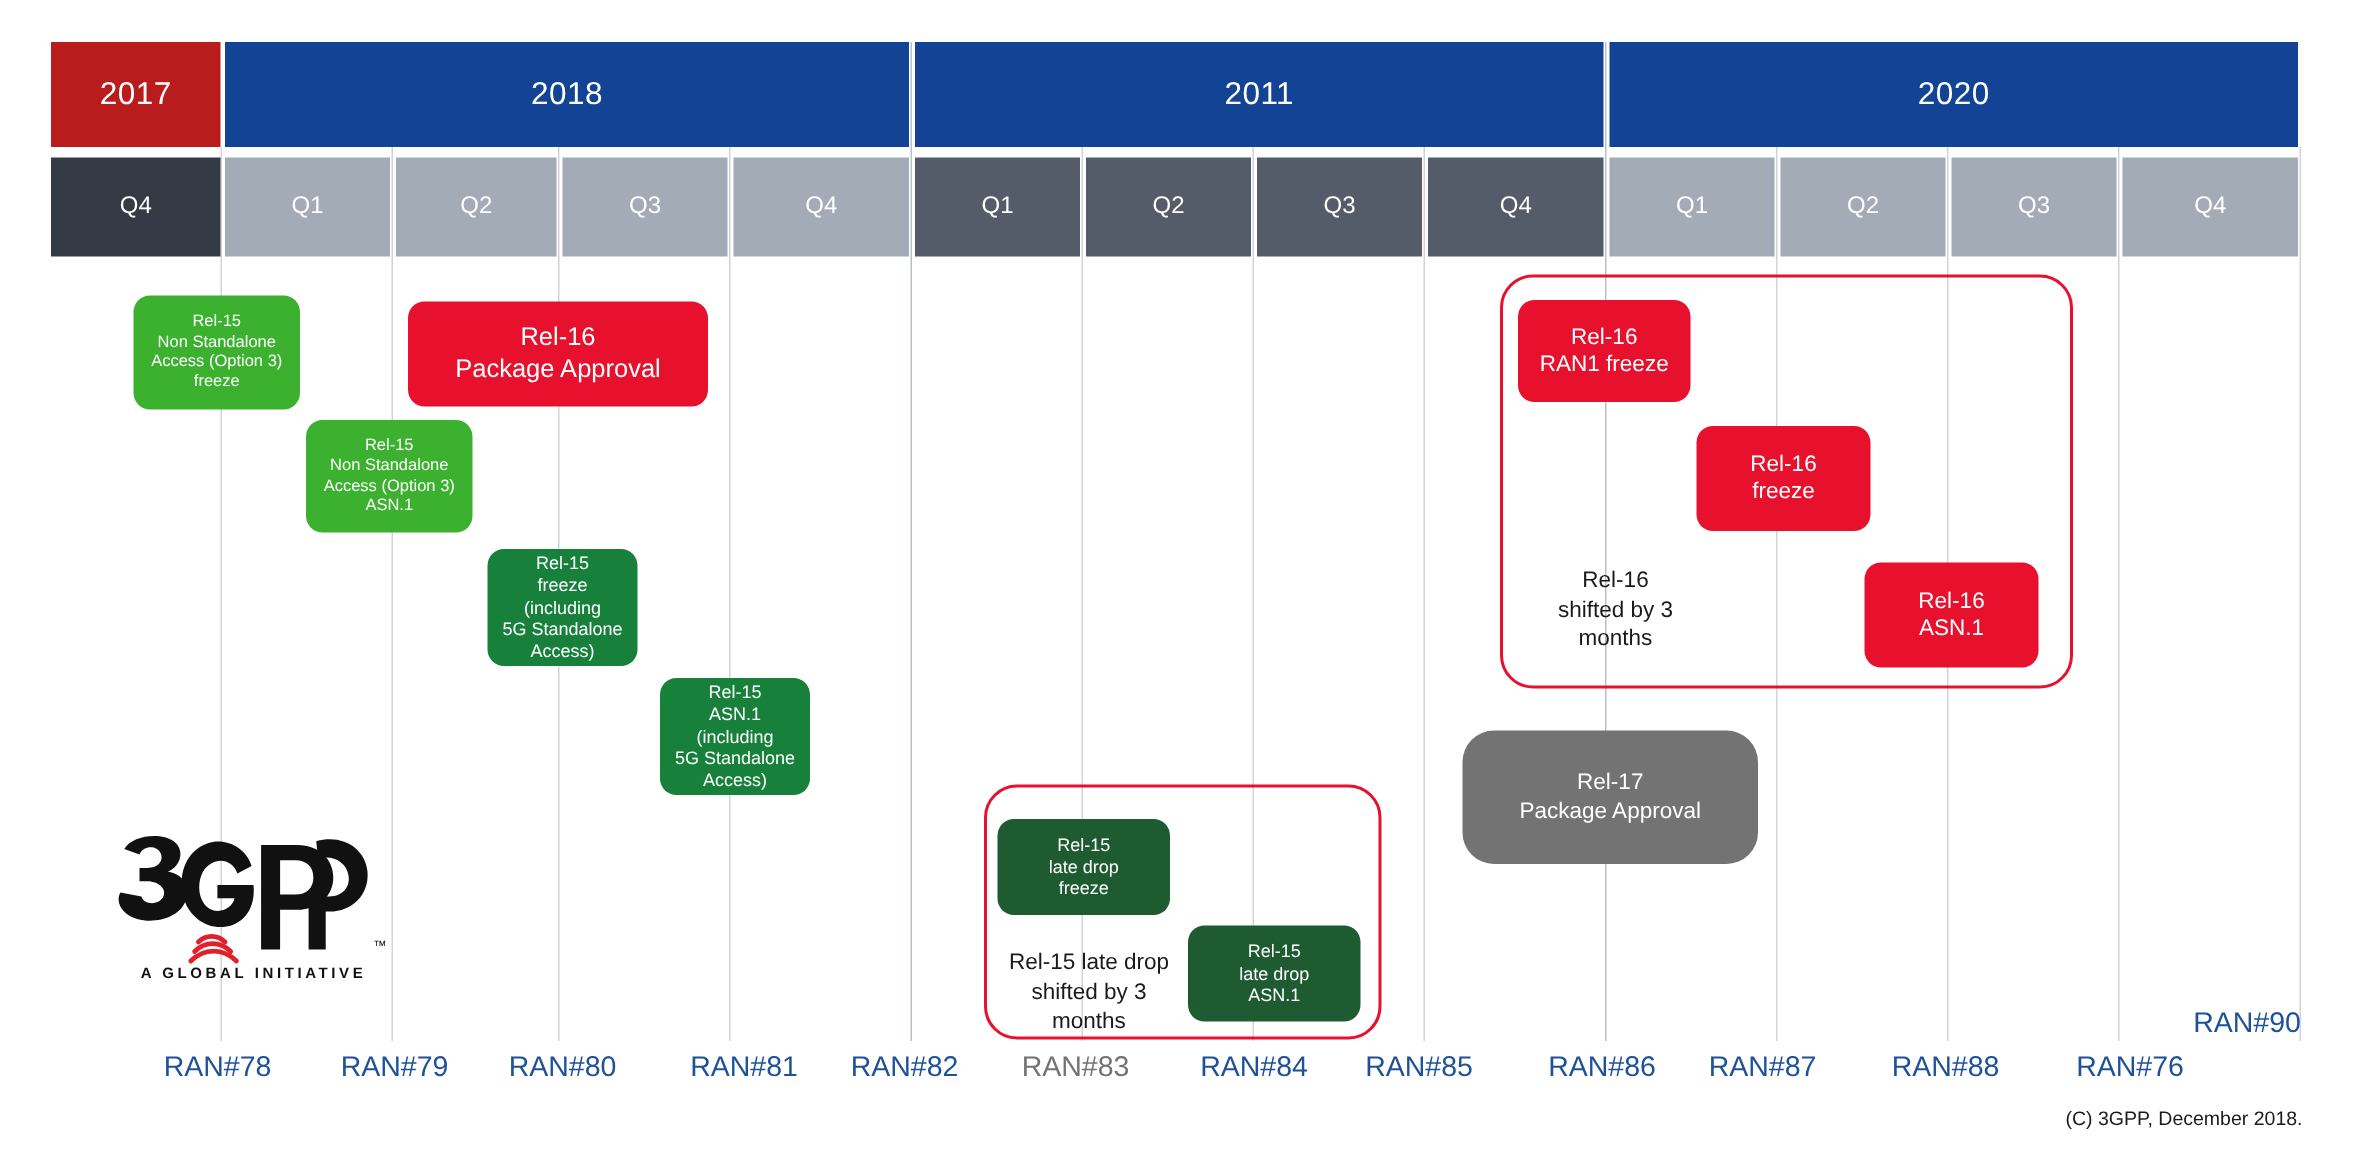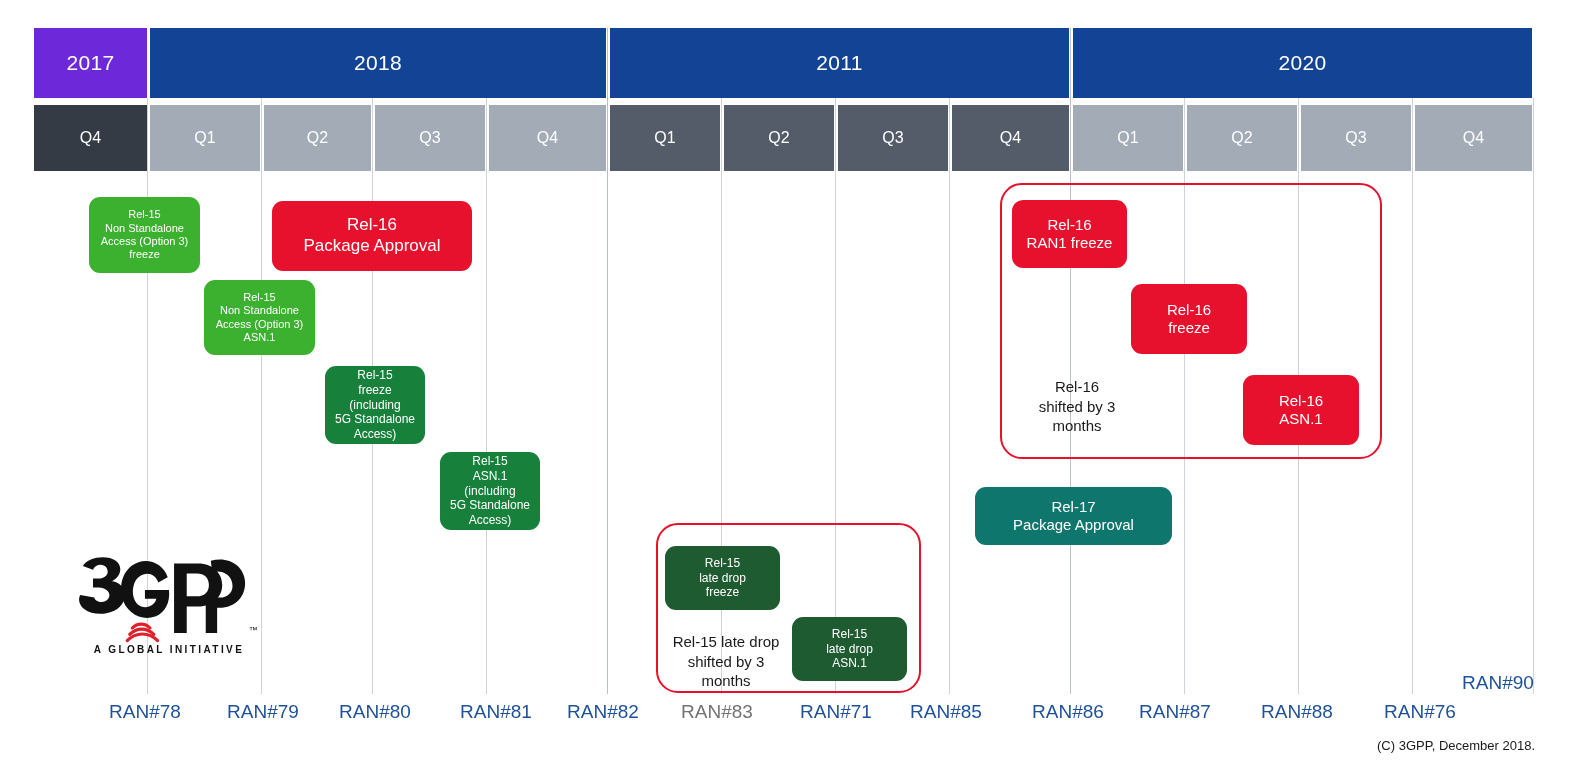--- a/index.html
+++ b/index.html
@@ -141,21 +141,21 @@
       <div class="gridline" style="left: 835px; top: 98px; height: 596px;"></div>
       <div class="gridline" style="left: 949px; top: 98px; height: 596px;"></div>
       <div class="gridline major" style="left: 1070px; top: 28px; height: 666px;"></div>
       <div class="gridline" style="left: 1184px; top: 98px; height: 596px;"></div>
       <div class="gridline" style="left: 1298px; top: 98px; height: 596px;"></div>
       <div class="gridline" style="left: 1412px; top: 98px; height: 596px;"></div>
       <div class="gridline" style="left: 1533px; top: 98px; height: 596px;"></div>
     </div>
 
   <div id="years-layer">
-      <div class="year-bar" style="left: 34px; width: 113px; top: 28px; height: 70px; background: #6d28d9;">2017</div>
+      <div class="year-bar" style="left: 34px; width: 113px; top: 28px; height: 70px; background: #b91c1c;">2017</div>
       <div class="year-bar" style="left: 150px; width: 456px; top: 28px; height: 70px; background: rgb(19, 67, 149);">2018</div>
       <div class="year-bar" style="left: 610px; width: 459px; top: 28px; height: 70px; background: rgb(19, 67, 149);">2011</div>
       <div class="year-bar" style="left: 1073px; width: 459px; top: 28px; height: 70px; background: rgb(19, 67, 149);">2020</div>
     </div>
 
   <div id="quarters-layer">
       <div class="quarter tone-dark" style="left: 34px; width: 113px; top: 105px; height: 66px;">Q4</div>
       <div class="quarter tone-light" style="left: 150px; width: 110px; top: 105px; height: 66px;">Q1</div>
       <div class="quarter tone-light" style="left: 264px; width: 107px; top: 105px; height: 66px;">Q2</div>
       <div class="quarter tone-light" style="left: 375px; width: 110px; top: 105px; height: 66px;">Q3</div>
@@ -211,21 +211,21 @@
 RAN1 freeze</span>
       </div>
       <div class="milestone" style="left: 1131px; top: 284px; width: 116px; height: 70px; background: rgb(232, 17, 45); font-size: 15px;">
         <span class="ms-text">Rel-16
 freeze</span>
       </div>
       <div class="milestone" style="left: 1243px; top: 375px; width: 116px; height: 70px; background: rgb(232, 17, 45); font-size: 15px;">
         <span class="ms-text">Rel-16
 ASN.1</span>
       </div>
-      <div class="milestone" style="left: 975px; top: 487px; width: 197px; height: 58px; background: #0f766e; font-size: 15px;">
+      <div class="milestone" style="left: 975px; top: 487px; width: 197px; height: 89px; background: #737373; font-size: 15px; border-radius: 21px;">
         <span class="ms-text">Rel-17
 Package Approval</span>
       </div>
       <div class="milestone" style="left: 665px; top: 546px; width: 115px; height: 64px; background: rgb(31, 91, 48); font-size: 12px;">
         <span class="ms-text">Rel-15
 late drop
 freeze</span>
       </div>
       <div class="milestone" style="left: 792px; top: 617px; width: 115px; height: 64px; background: rgb(31, 91, 48); font-size: 12px;">
         <span class="ms-text">Rel-15
@@ -241,21 +241,21 @@
 shifted by 3 months</div>
     </div>
 
   <div id="ran-layer">
       <div class="ran-label" style="left: 145px; top: 701px; color: rgb(31, 81, 153);">RAN#78</div>
       <div class="ran-label" style="left: 263px; top: 701px; color: rgb(31, 81, 153);">RAN#79</div>
       <div class="ran-label" style="left: 375px; top: 701px; color: rgb(31, 81, 153);">RAN#80</div>
       <div class="ran-label" style="left: 496px; top: 701px; color: rgb(31, 81, 153);">RAN#81</div>
       <div class="ran-label" style="left: 603px; top: 701px; color: rgb(31, 81, 153);">RAN#82</div>
       <div class="ran-label" style="left: 717px; top: 701px; color: #737373;">RAN#83</div>
-      <div class="ran-label" style="left: 836px; top: 701px; color: rgb(31, 81, 153);">RAN#71</div>
+      <div class="ran-label" style="left: 836px; top: 701px; color: rgb(31, 81, 153);">RAN#84</div>
       <div class="ran-label" style="left: 946px; top: 701px; color: rgb(31, 81, 153);">RAN#85</div>
       <div class="ran-label" style="left: 1068px; top: 701px; color: rgb(31, 81, 153);">RAN#86</div>
       <div class="ran-label" style="left: 1175px; top: 701px; color: rgb(31, 81, 153);">RAN#87</div>
       <div class="ran-label" style="left: 1297px; top: 701px; color: rgb(31, 81, 153);">RAN#88</div>
       <div class="ran-label" style="left: 1420px; top: 701px; color: rgb(31, 81, 153);">RAN#76</div>
       <div class="ran-label" style="left: 1498px; top: 672px; color: rgb(31, 81, 153);">RAN#90</div>
     </div>
 
   <div class="logo-wrap">
     <svg viewBox="0 0 300 150" width="190" height="95">

